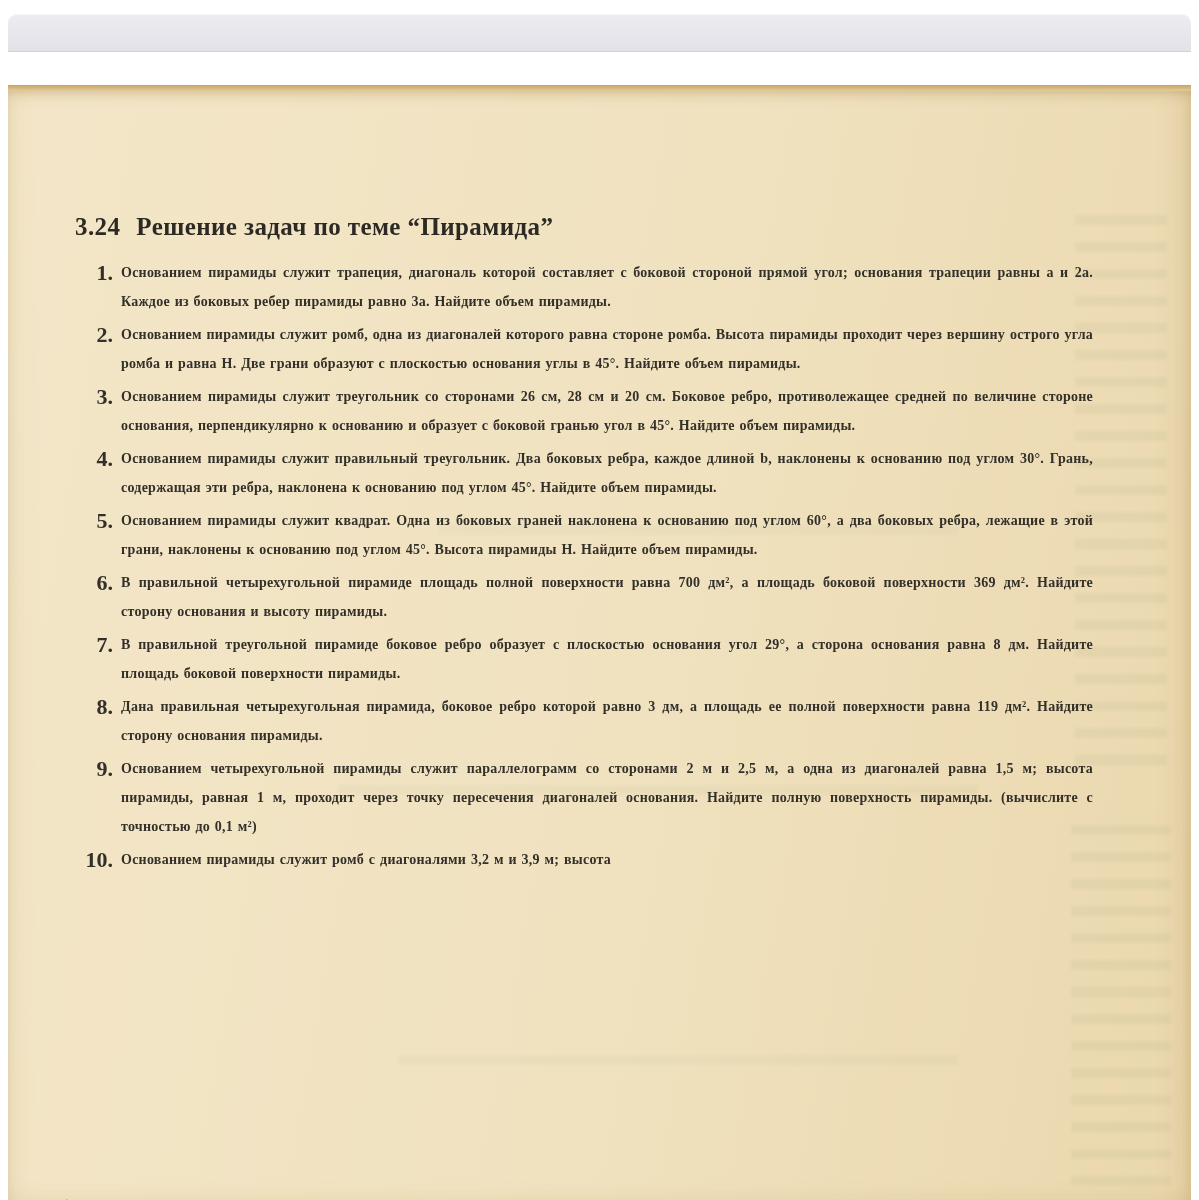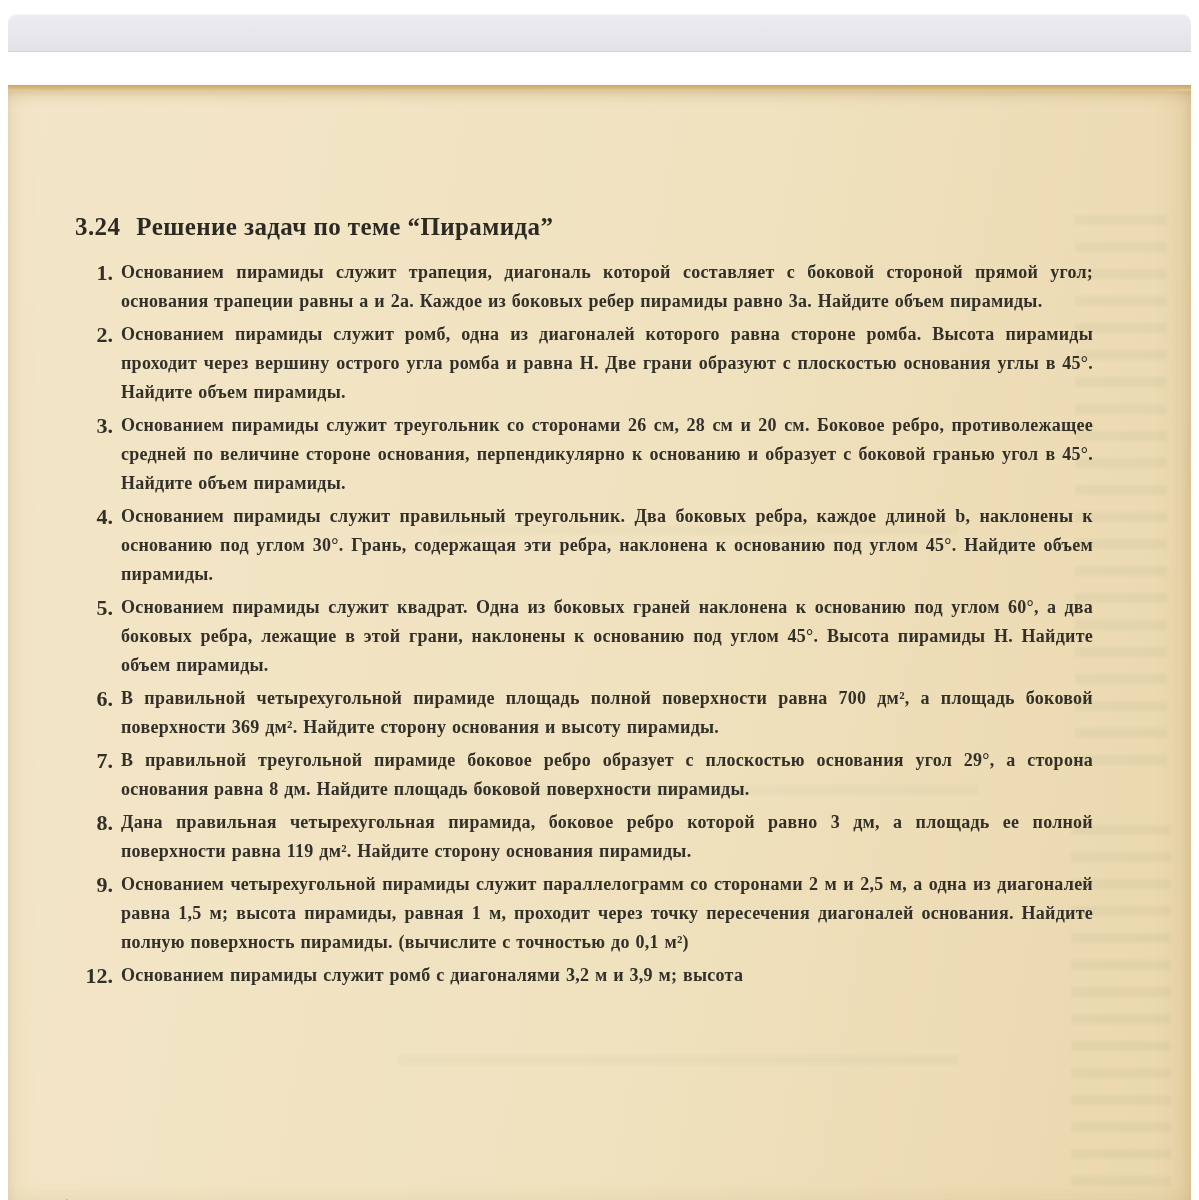--- a/index.html
+++ b/index.html
@@ -95,21 +95,21 @@
     margin: 0 0 4px 0;
   }
   .p-num {
     font-size: 22px;
     font-weight: 700;
     line-height: 29px;
     text-align: right;
     color: #33302a;
   }
   .p-text {
-    font-size: 18px;
+    font-size: 14px;
     font-weight: 700;
     line-height: 29px;
     text-align: justify;
     letter-spacing: 0.25px;
     word-spacing: 1px;
     color: #33302a;
   }
 
   
   .checkmark {
@@ -173,20 +173,20 @@
         </li>
         <li>
           <span class="p-num">8.</span>
           <span class="p-text">Дана правильная четырехугольная пирамида, боковое ребро которой равно 3 дм, а площадь ее полной поверхности равна 119 дм². Найдите сторону основания пирамиды.</span>
         </li>
         <li>
           <span class="p-num">9.</span>
           <span class="p-text">Основанием четырехугольной пирамиды служит параллелограмм со сторонами 2 м и 2,5 м, а одна из диагоналей равна 1,5 м; высота пирамиды, равная 1 м, проходит через точку пересечения диагоналей основания. Найдите полную поверхность пирамиды. (вычислите с точностью до 0,1 м²)</span>
         </li>
         <li>
-          <span class="p-num">12.</span>
+          <span class="p-num">10.</span>
           <span class="p-text">Основанием пирамиды служит ромб с диагоналями 3,2 м и 3,9 м; высота</span>
         </li>
       </ol>
   </div>
 
   <div class="checkmark">√</div>
 </div>
 
 </body></html>

